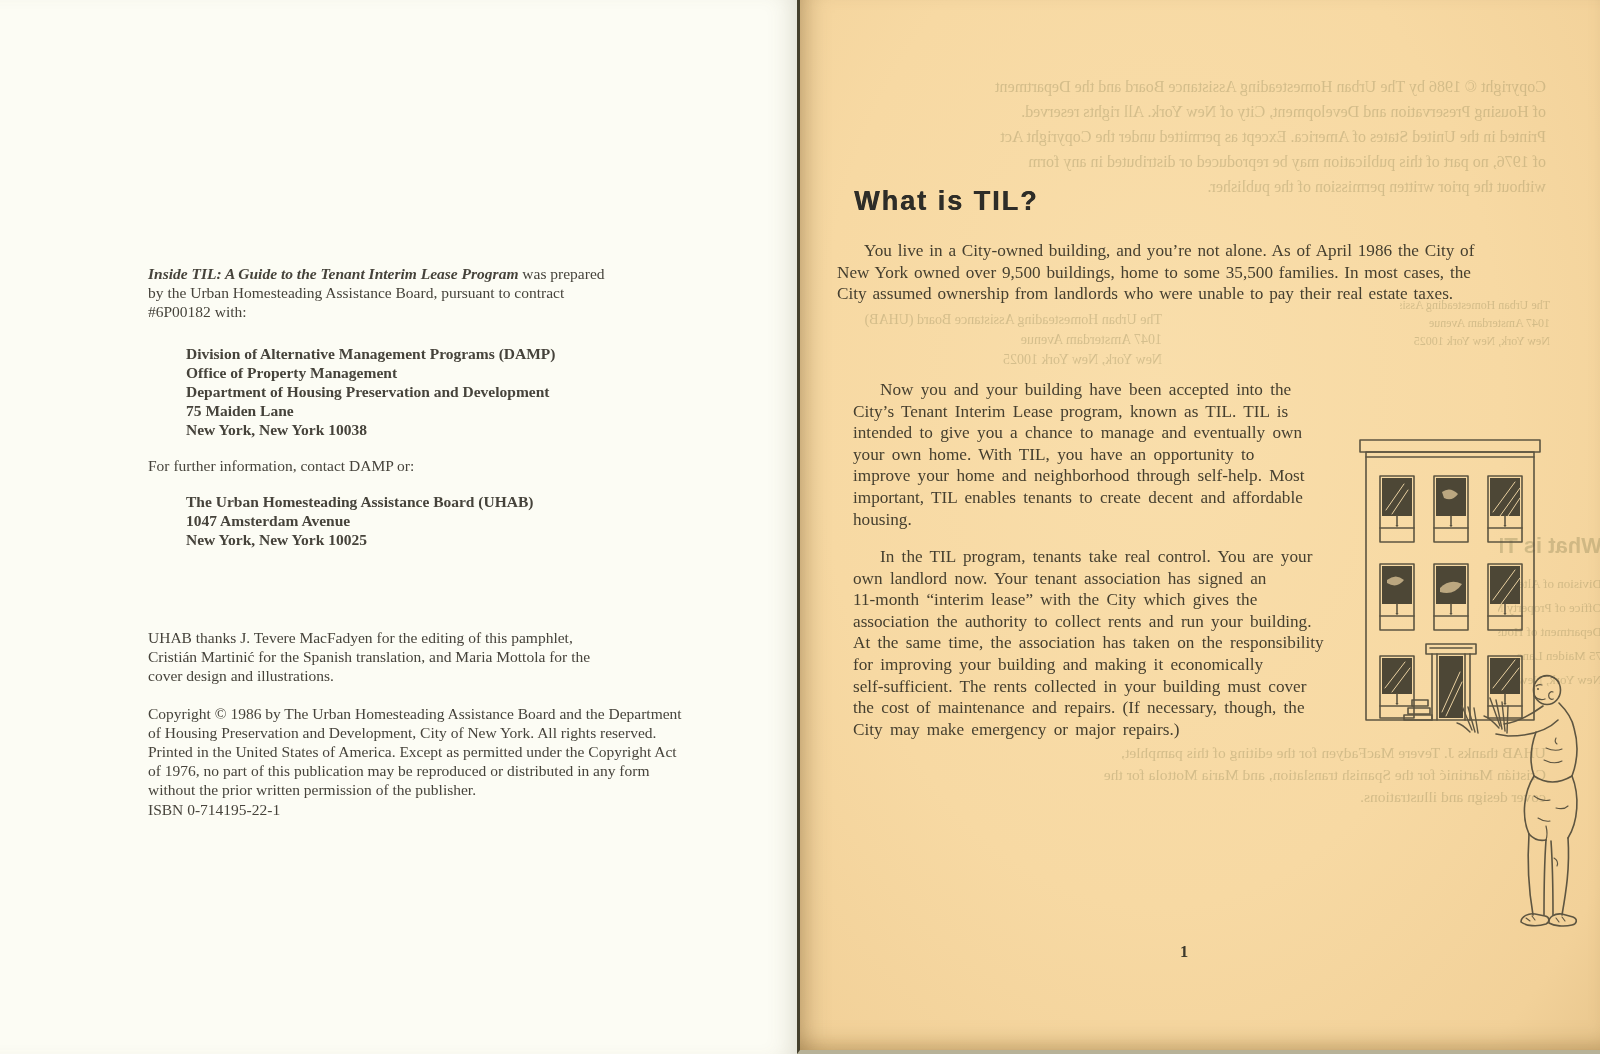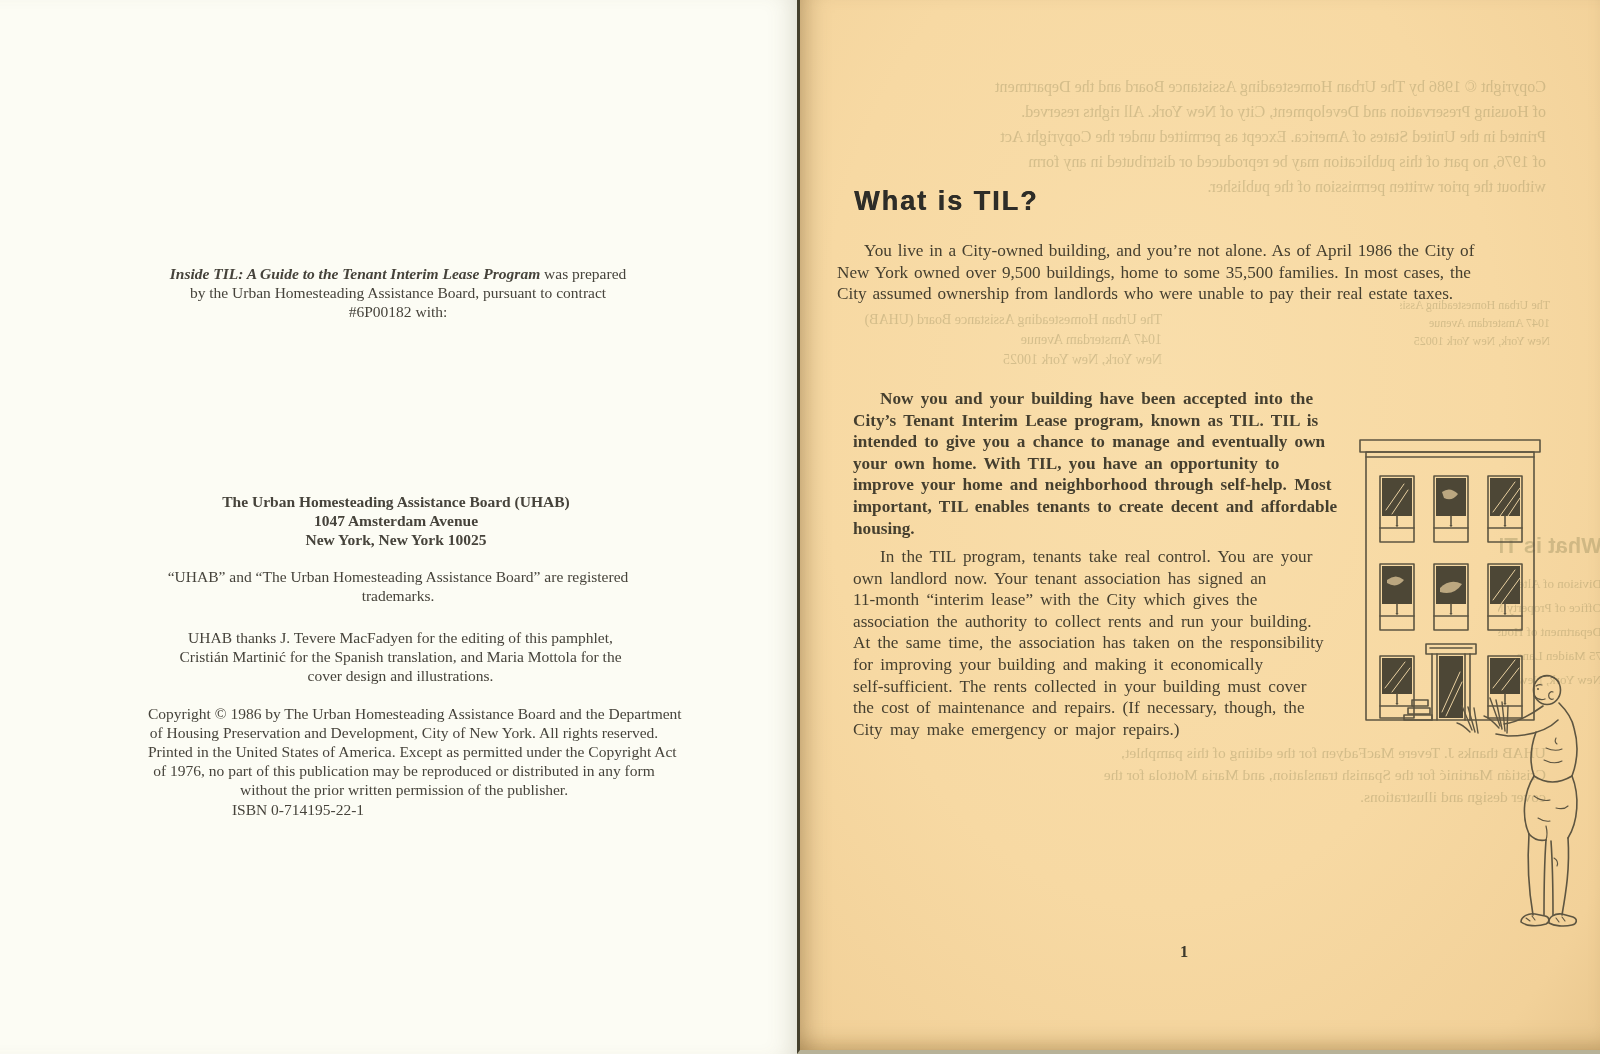--- a/index.html
+++ b/index.html
@@ -4,21 +4,20 @@
 <style>
   * { margin: 0; padding: 0; box-sizing: border-box; }
   html, body { width: 1600px; height: 1054px; overflow: hidden; background: #888; }
   .spread { position: relative; width: 1600px; height: 1054px; font-family: "Liberation Serif", serif; }
 
   
   .page-left {
     position: absolute; left: 0; top: 0; width: 797px; height: 1054px;
     background: #fcfcf4;
     box-shadow: inset -20px 0 26px -16px rgba(95,90,62,0.20);
-    text-align: center;
   }
   .page-left .txt { position: absolute; color: #46433b; font-size: 15.5px; line-height: 19px; white-space: pre; }
   .lp-intro       { left: 148px; top: 264px; width: 500px; }
   .lp-intro .it   { font-style: italic; font-weight: 700; font-family: "Liberation Serif", serif; }
   .lp-damp        { left: 186px; top: 344px; width: 440px; font-weight: 700; color: #3d3a33; }
   .lp-further     { left: 148px; top: 456px; width: 420px; }
   .lp-uhab        { left: 186px; top: 492px; width: 420px; font-weight: 700; color: #3d3a33; }
   .lp-trademark   { left: 148px; top: 567px; width: 500px; }
   .lp-thanks      { left: 148px; top: 628px; width: 505px; }
   .lp-copyright   { left: 148px; top: 704px; width: 512px; font-size: 13px; line-height: 16.6px; }
@@ -34,21 +33,21 @@
                 inset 0 -18px 20px -12px rgba(160,126,70,0.50);
   }
   .page-right .body-txt { position: absolute; color: #453f2f; font-size: 17.2px; line-height: 21.6px; white-space: pre; }
   .rp-heading {
     position: absolute; left: 54px; top: 186px;
     font-family: "Liberation Sans", sans-serif; font-weight: 700;
     font-size: 27px; letter-spacing: 2px; color: #2e2d28;
     text-shadow: 0.6px 0 currentColor;
   }
   .rp-p1 { left: 37px; top: 240px; width: 690px; text-indent: 27px; word-spacing: 1.5px; }
-  .rp-p2 { left: 53px; top: 388px; width: 500px; text-indent: 27px; word-spacing: 3px; font-weight: bold; }
+  .rp-p2 { left: 53px; top: 379px; width: 500px; text-indent: 27px; word-spacing: 3px; }
   .rp-p3 { left: 53px; top: 546px; width: 510px; text-indent: 27px; word-spacing: 3px; }
   .rp-pagenum { position: absolute; left: 374px; top: 942px; width: 20px; text-align: center;
                 color: #3e3a2d; font-size: 16.5px; font-weight: 700; }
 
   
   .bt {
     position: absolute; pointer-events: none; overflow: hidden;
     color: rgba(141,132,84,0.33); filter: blur(0.7px);
     transform: scaleX(-1); white-space: pre;
     font-family: "Liberation Serif", serif;
@@ -67,25 +66,29 @@
 </style>
 </head>
 <body>
 
 <div class="spread">
 
   <section class="page-left">
     <p class="txt lp-intro"><span class="it">Inside TIL: A Guide to the Tenant Interim Lease Program</span><span> was prepared
 by the Urban Homesteading Assistance Board, pursuant to contract
 #6P00182 with:</span></p>
+    <div class="txt lp-damp">Division of Alternative Management Programs (DAMP)
+Office of Property Management
+Department of Housing Preservation and Development
+75 Maiden Lane
+New York, New York 10038</div>
+    <p class="txt lp-further">For further information, contact DAMP or:</p>
     <div class="txt lp-uhab">The Urban Homesteading Assistance Board (UHAB)
 1047 Amsterdam Avenue
 New York, New York 10025</div>
-    <p class="txt lp-trademark">“UHAB” and “The Urban Homesteading Assistance Board” are registered
-trademarks.</p>
     <p class="txt lp-thanks">UHAB thanks J. Tevere MacFadyen for the editing of this pamphlet,
 Cristián Martinić for the Spanish translation, and Maria Mottola for the
 cover design and illustrations.</p>
     <p class="txt lp-copyright">Copyright © 1986 by The Urban Homesteading Assistance Board and the Department
 of Housing Preservation and Development, City of New York. All rights reserved.
 Printed in the United States of America. Except as permitted under the Copyright Act
 of 1976, no part of this publication may be reproduced or distributed in any form
 without the prior written permission of the publisher.</p>
     <p class="txt lp-isbn">ISBN 0-714195-22-1</p>
   </section>

